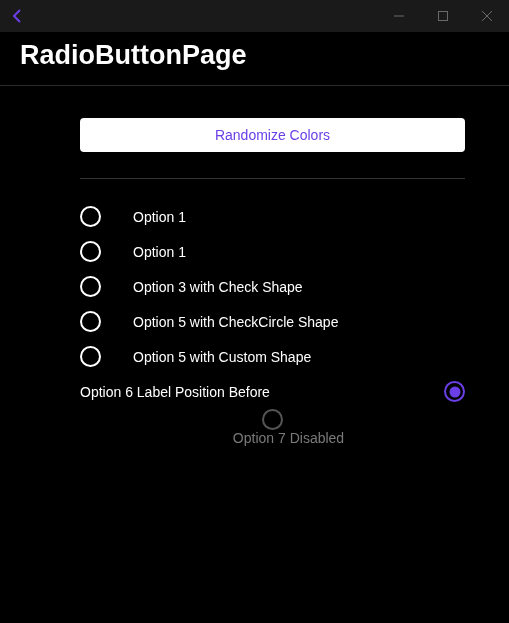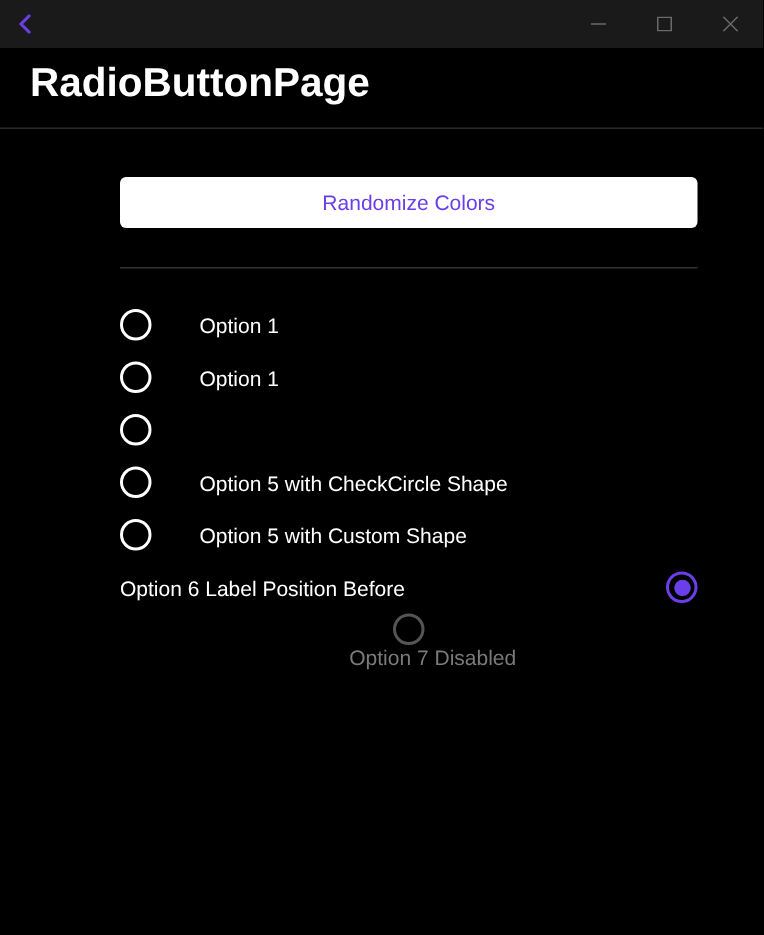--- a/index.html
+++ b/index.html
@@ -132,20 +132,21 @@
       <span class="radio-label">Option 1</span>
     </label>
 
     <label class="radio-row">
       <span class="radio-circle"></span>
       <span class="radio-label">Option 1</span>
     </label>
 
     <label class="radio-row">
       <span class="radio-circle"></span>
+      <span class="radio-label">Option 3 with Check Shape</span>
     </label>
 
     <label class="radio-row">
       <span class="radio-circle"></span>
       <span class="radio-label">Option 5 with CheckCircle Shape</span>
     </label>
 
     <label class="radio-row">
       <span class="radio-circle"></span>
       <span class="radio-label">Option 5 with Custom Shape</span>

